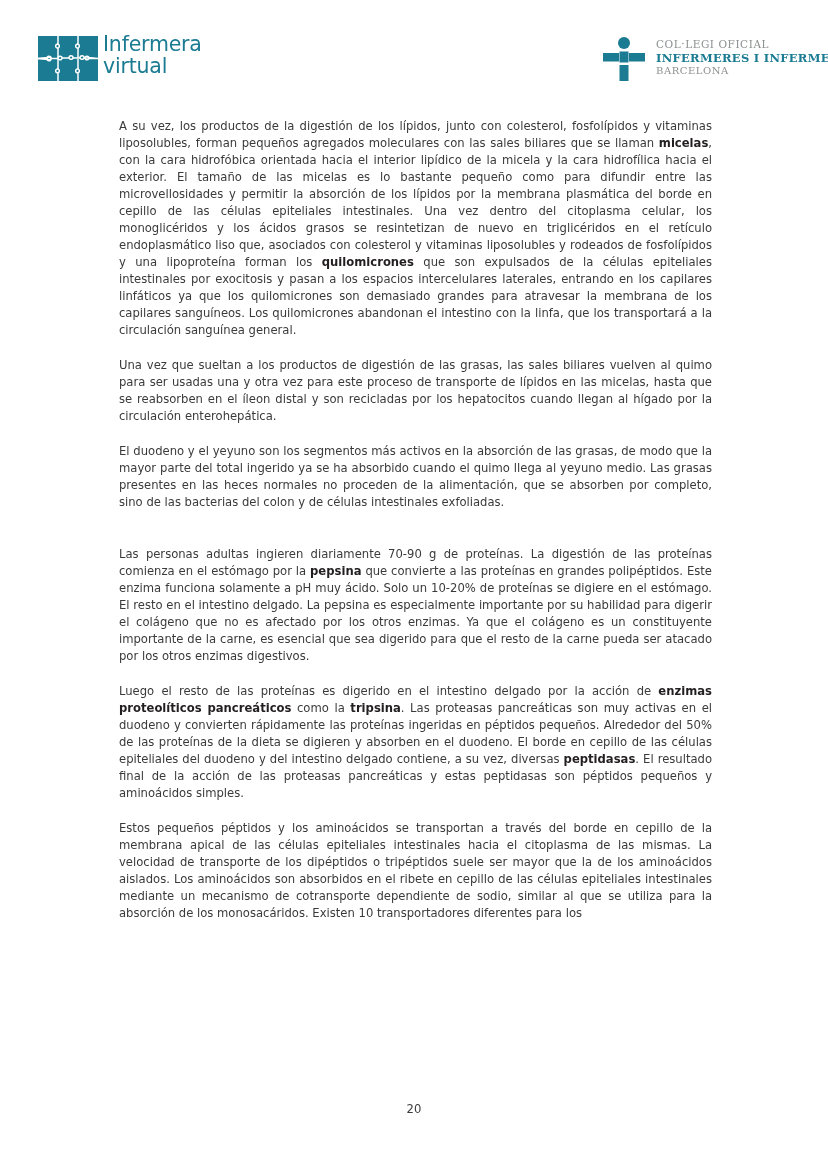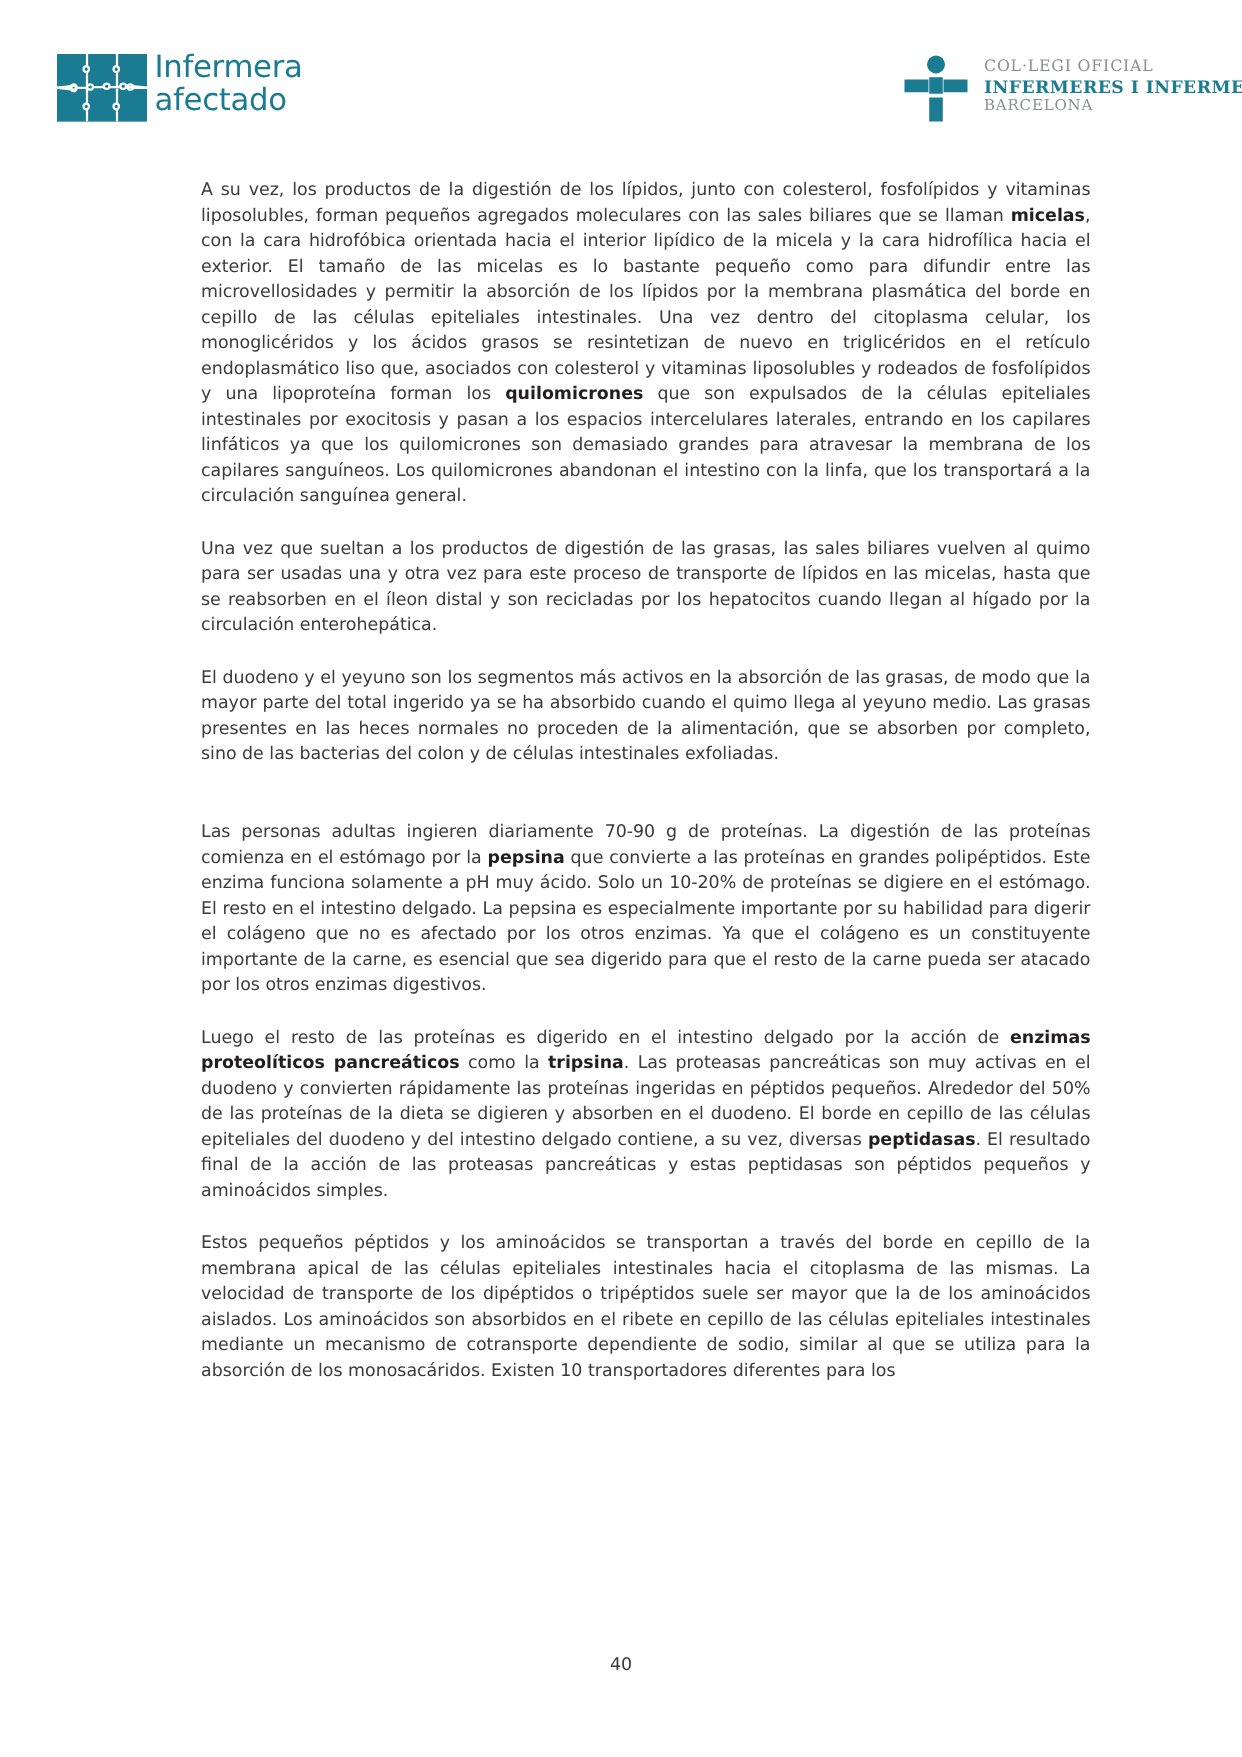--- a/index.html
+++ b/index.html
@@ -93,21 +93,21 @@
   }
   .lr-3 {
     font-size: 10px;
     color: #8c8f90;
     letter-spacing: 0.55px;
   }
 
   
   .content {
     position: absolute;
-    left: 134px;
+    left: 119px;
     top: 118px;
     width: 593px;
   }
   p.para {
     margin: 0 0 18px 0;
     font-family: "DejaVu Sans", sans-serif;
     font-size: 11.6px;
     line-height: 17px;
     color: #3a3a3a;
     text-align: justify;
@@ -165,21 +165,21 @@
           <path d="M46 22 H51"></path>
           <path d="M20 12 V22"></path>
           <path d="M40 12 V22"></path>
           <path d="M20 23 V33"></path>
           <path d="M40 23 V33"></path>
         </g>
       </svg>
     </div>
     <div class="logo-left-text">
       <span class="l1">Infermera</span>
-      <span class="l2">afectado</span>
+      <span class="l2">virtual</span>
     </div>
   </div>
 
   <div class="logo-right">
     <div class="cross-mark">
       <svg width="52" height="48" viewBox="0 0 52 48" aria-hidden="true">
         <circle cx="26" cy="7" r="6" fill="#1a7b92"></circle>
         <rect x="5" y="17" width="16" height="8.5" fill="#1a7b92"></rect>
         <rect x="31" y="17" width="16" height="8.5" fill="#1a7b92"></rect>
         <rect x="21.5" y="15.5" width="9" height="11" fill="#1a7b92"></rect>
@@ -208,14 +208,14 @@
 
   <p class="para"><span>Las personas adultas ingieren diariamente 70-90 g de proteínas. La digestión de las proteínas comienza en el estómago por la </span><b>pepsina</b><span> que convierte a las proteínas en grandes polipéptidos. Este enzima funciona solamente a pH muy ácido. Solo un 10-20% de proteínas se digiere en el estómago. El resto en el intestino delgado. La pepsina es especialmente importante por su habilidad para digerir el colágeno que no es afectado por los otros enzimas. Ya que el colágeno es un constituyente importante de la carne, es esencial que sea digerido para que el resto de la carne pueda ser atacado por los otros enzimas digestivos.</span></p>
 
   <p class="para"><span>Luego el resto de las proteínas es digerido en el intestino delgado por la acción de </span><b>enzimas proteolíticos pancreáticos</b><span> como la </span><b>tripsina</b><span>. Las proteasas pancreáticas son muy activas en el duodeno y convierten rápidamente las proteínas ingeridas en péptidos pequeños. Alrededor del 50% de las proteínas de la dieta se digieren y absorben en el duodeno. El borde en cepillo de las células epiteliales del duodeno y del intestino delgado contiene, a su vez, diversas </span><b>peptidasas</b><span>. El resultado final de la acción de las proteasas pancreáticas y estas peptidasas son péptidos pequeños y  aminoácidos simples.</span></p>
 
   <p class="para">Estos pequeños péptidos y los aminoácidos se transportan a través del borde en cepillo de la membrana apical de las células epiteliales intestinales hacia el citoplasma de las mismas. La velocidad de transporte de los dipéptidos o tripéptidos suele ser mayor que la de los aminoácidos aislados. Los aminoácidos son absorbidos en el ribete en cepillo de las células epiteliales intestinales mediante un mecanismo de cotransporte dependiente de sodio, similar al que se utiliza para la absorción de los monosacáridos. Existen 10 transportadores diferentes para los</p>
 
 </div>
 
 <div class="page-footer">
-  <span class="page-number">40</span>
+  <span class="page-number">20</span>
 </div>
 
 </body></html>

